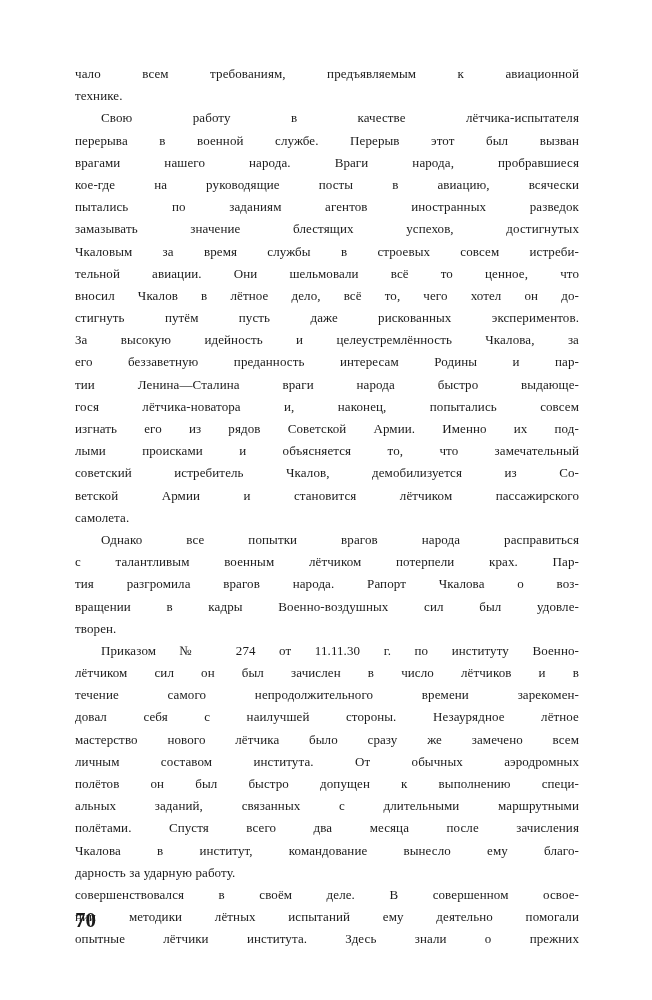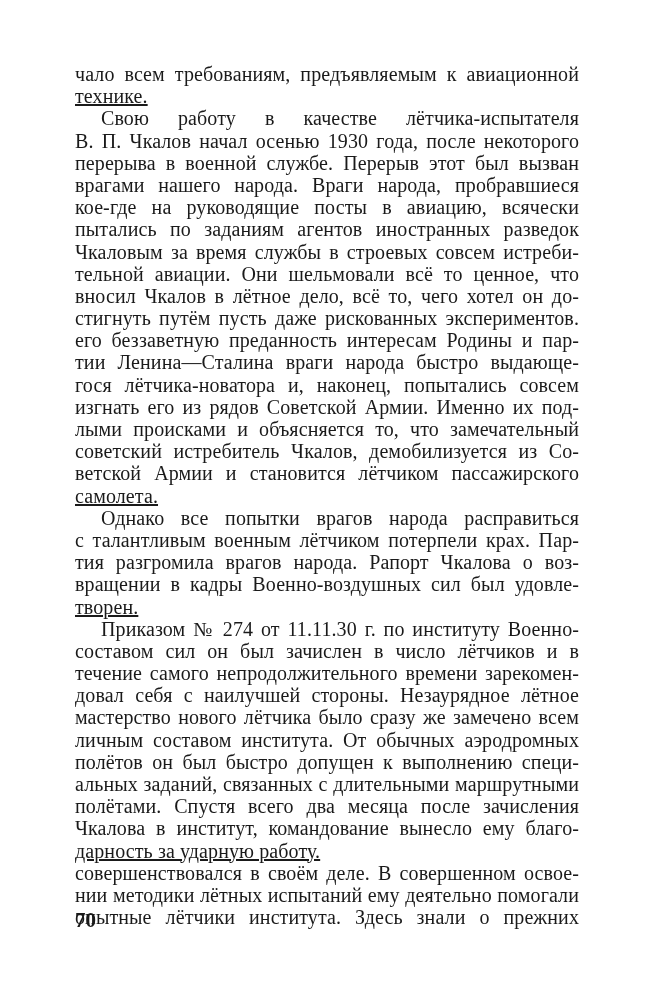--- a/index.html
+++ b/index.html
@@ -4,62 +4,63 @@
 <style>
   html, body { margin: 0; padding: 0; }
   body {
     width: 652px; height: 1000px; background: #ffffff; position: relative; overflow: hidden;
     font-family: "Liberation Serif", "DejaVu Serif", serif; color: #1a1a1a;
   }
   .page {
     position: absolute; left: 75px; top: 63px; width: 504px;
   }
   .line {
-    font-size: 20px; line-height: 22.2px; height: 22.2px;
+    font-size: 13px; line-height: 22.2px; height: 22.2px;
     text-align: justify; text-align-last: justify; white-space: nowrap;
     display: block; overflow: visible; letter-spacing: 0.1px;
   }
-  .line.last { text-align-last: left; text-decoration: underline; }
+  .line.last { text-align-last: left; }
   .line.indent { padding-left: 26px; }
   .pagenum {
     position: absolute; left: 75px; top: 908px;
     font-size: 21px; font-weight: bold; font-family: "Liberation Serif", serif;
   }
 </style>
 </head>
 <body>
 
 <div class="page" id="page-body">
     <div class="line">чало всем требованиям,  предъявляемым  к авиационной</div>
     <div class="line last">технике.</div>
     <div class="line indent">Свою   работу   в   качестве   лётчика-испытателя</div>
-    <div class="line">В. П. Чкалов начал осенью 1930 года, после некоторого</div>
     <div class="line">перерыва в военной службе. Перерыв этот был вызван</div>
     <div class="line">врагами  нашего народа. Враги  народа, пробравшиеся</div>
     <div class="line">кое-где на руководящие  посты  в  авиацию,  всячески</div>
     <div class="line">пытались по заданиям  агентов  иностранных  разведок</div>
+    <div class="line">замазывать значение блестящих  успехов,  достигнутых</div>
     <div class="line">Чкаловым за время службы в строевых совсем истреби-</div>
     <div class="line">тельной авиации. Они шельмовали  всё  то  ценное, что</div>
     <div class="line">вносил Чкалов в лётное дело, всё  то, чего  хотел он до-</div>
     <div class="line">стигнуть путём пусть даже рискованных  экспериментов.</div>
+    <div class="line">За высокую идейность и целеустремлённость Чкалова, за</div>
     <div class="line">его  беззаветную  преданность  интересам  Родины  и  пар-</div>
     <div class="line">тии Ленина—Сталина враги народа быстро выдающе-</div>
     <div class="line">гося лётчика-новатора  и, наконец,  попытались совсем</div>
     <div class="line">изгнать его из рядов Советской Армии. Именно их под-</div>
     <div class="line">лыми происками и объясняется то,  что  замечательный</div>
     <div class="line">советский истребитель Чкалов,  демобилизуется  из  Со-</div>
     <div class="line">ветской  Армии  и  становится  лётчиком  пассажирского</div>
     <div class="line last">самолета.</div>
     <div class="line indent">Однако  все попытки врагов  народа  расправиться</div>
     <div class="line">с талантливым военным лётчиком потерпели крах. Пар-</div>
     <div class="line">тия разгромила врагов народа. Рапорт  Чкалова  о воз-</div>
     <div class="line">вращении в кадры Военно-воздушных  сил  был  удовле-</div>
     <div class="line last">творен.</div>
     <div class="line indent">Приказом № 274 от 11.11.30 г. по институту Военно-</div>
-    <div class="line">составом сил он был  зачислен в число  лётчиков и в</div>
+    <div class="line">лётчиком сил он был  зачислен в число  лётчиков и в</div>
     <div class="line">течение самого непродолжительного времени  зарекомен-</div>
     <div class="line">довал себя с наилучшей  стороны.  Незаурядное  лётное</div>
     <div class="line">мастерство нового лётчика было сразу же замечено всем</div>
     <div class="line">личным составом института.  От  обычных  аэродромных</div>
     <div class="line">полётов он был быстро допущен к  выполнению  специ-</div>
     <div class="line">альных заданий, связанных с длительными маршрутными</div>
     <div class="line">полётами. Спустя всего два  месяца  после  зачисления</div>
     <div class="line">Чкалова в институт, командование вынесло  ему  благо-</div>
     <div class="line last">дарность за ударную работу.</div>
     <div class="line">совершенствовался в своём деле. В совершенном освое-</div>

